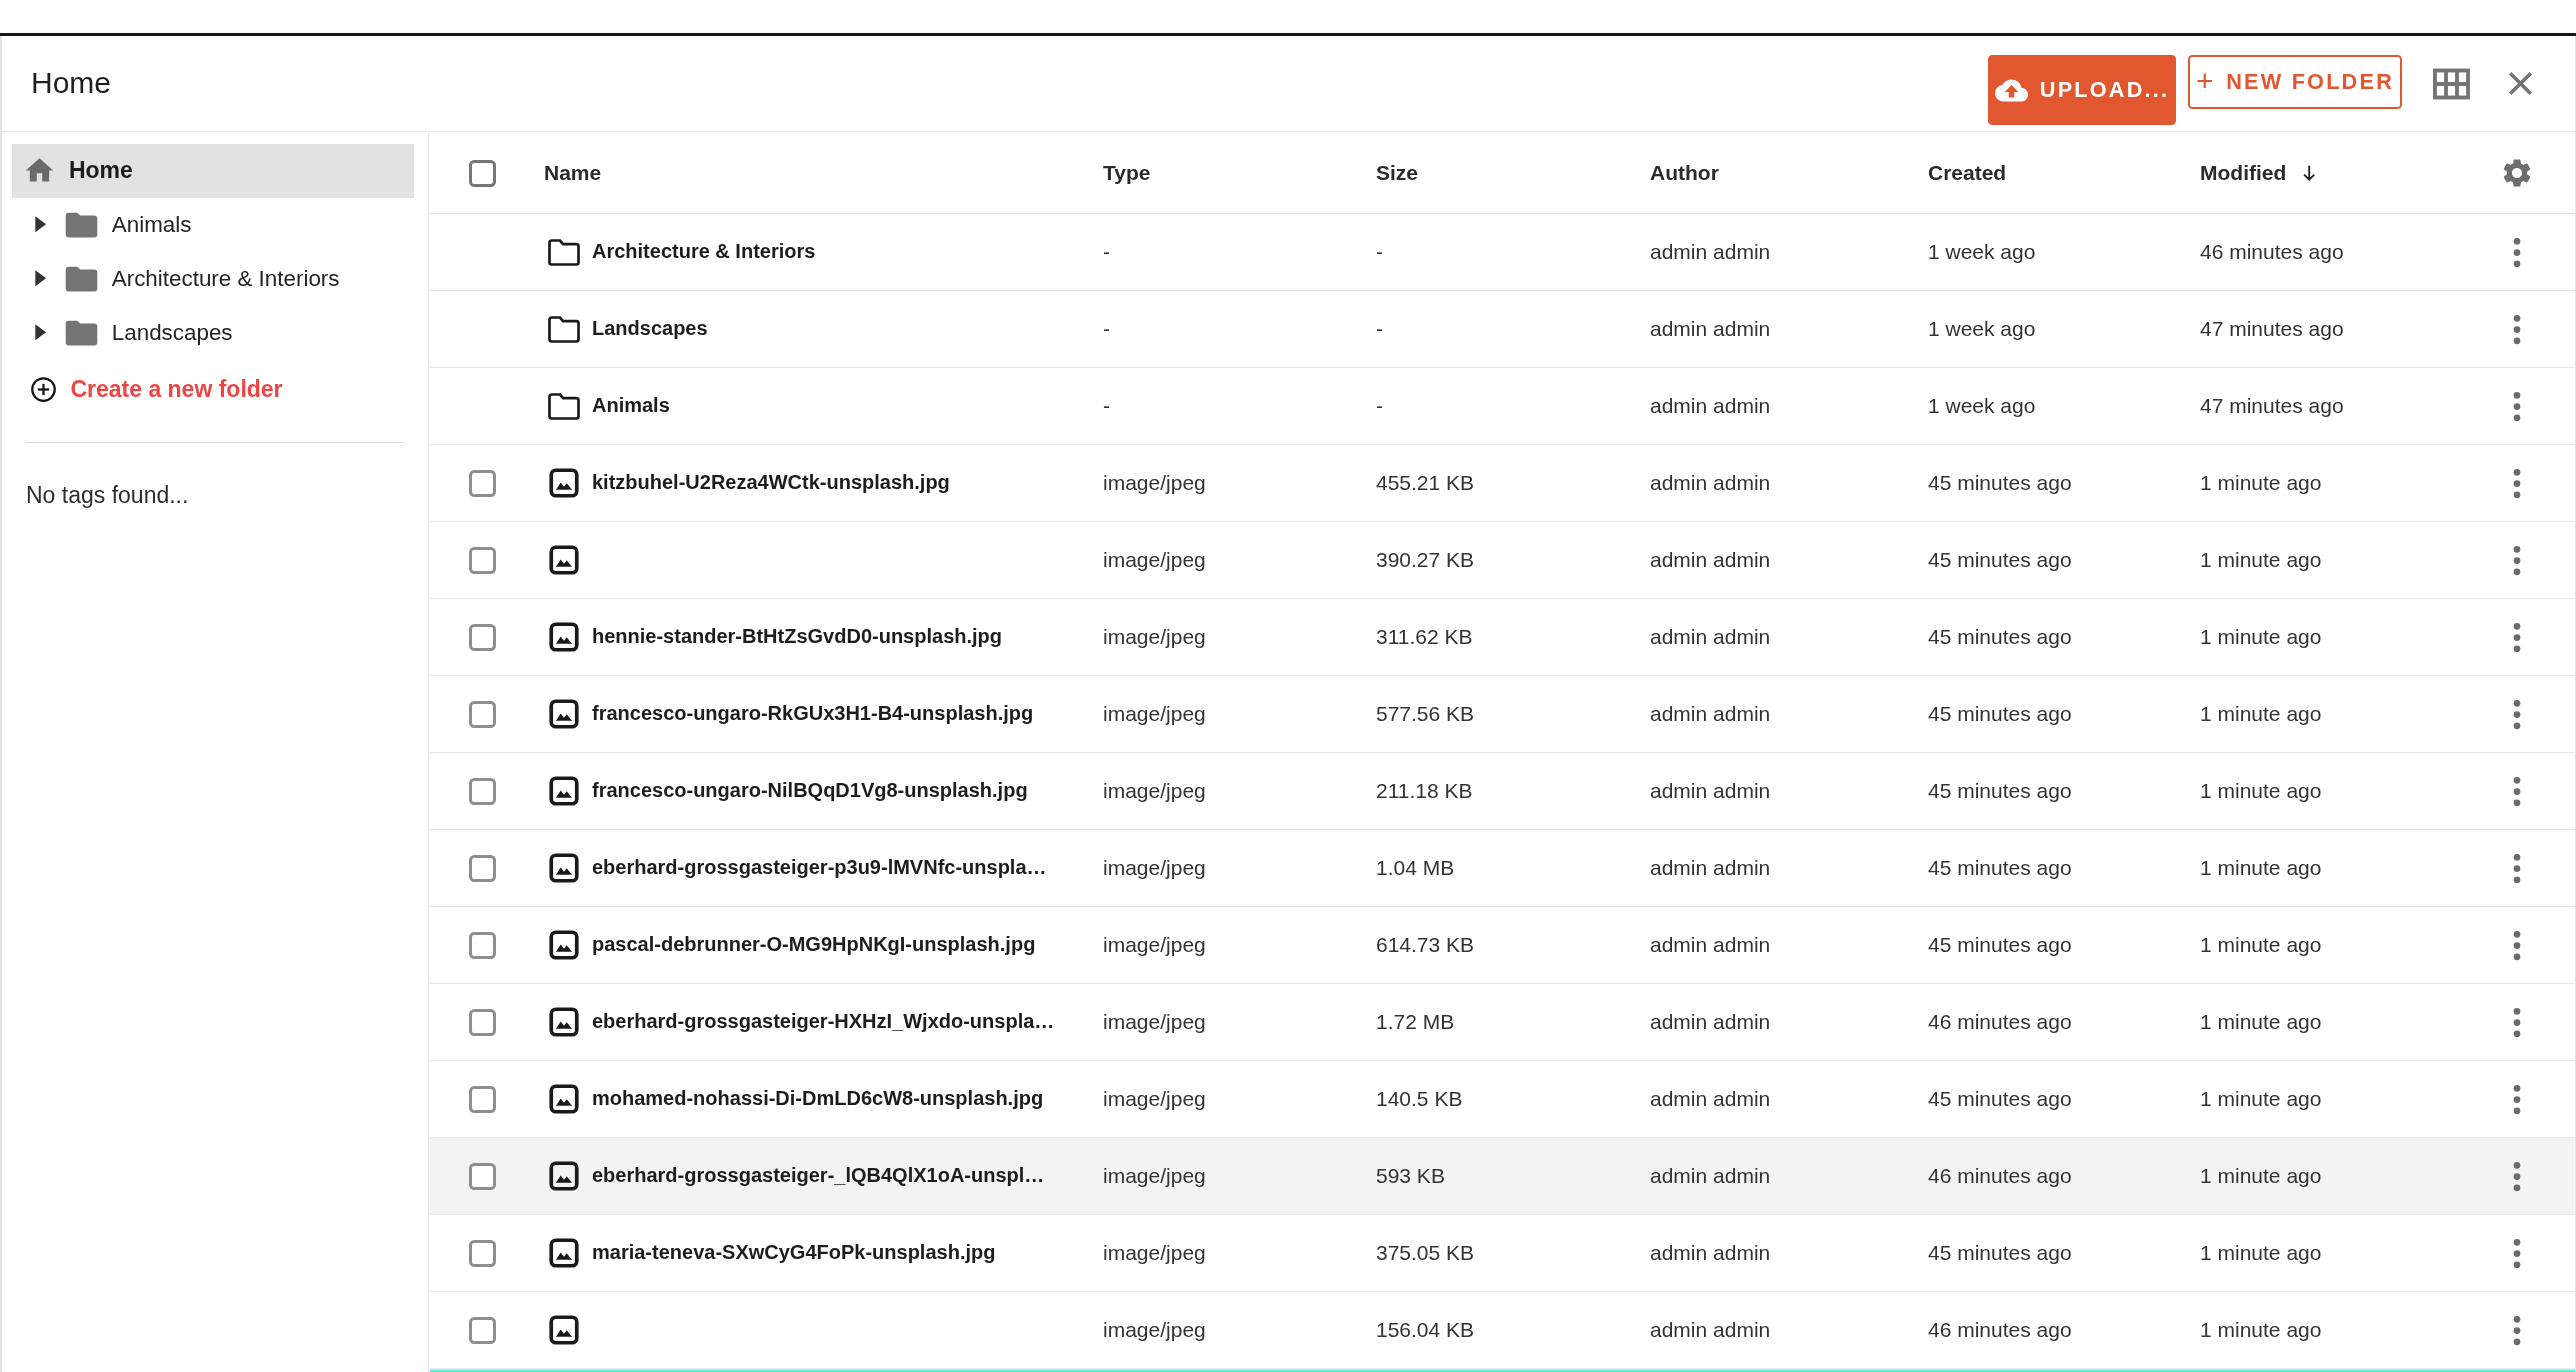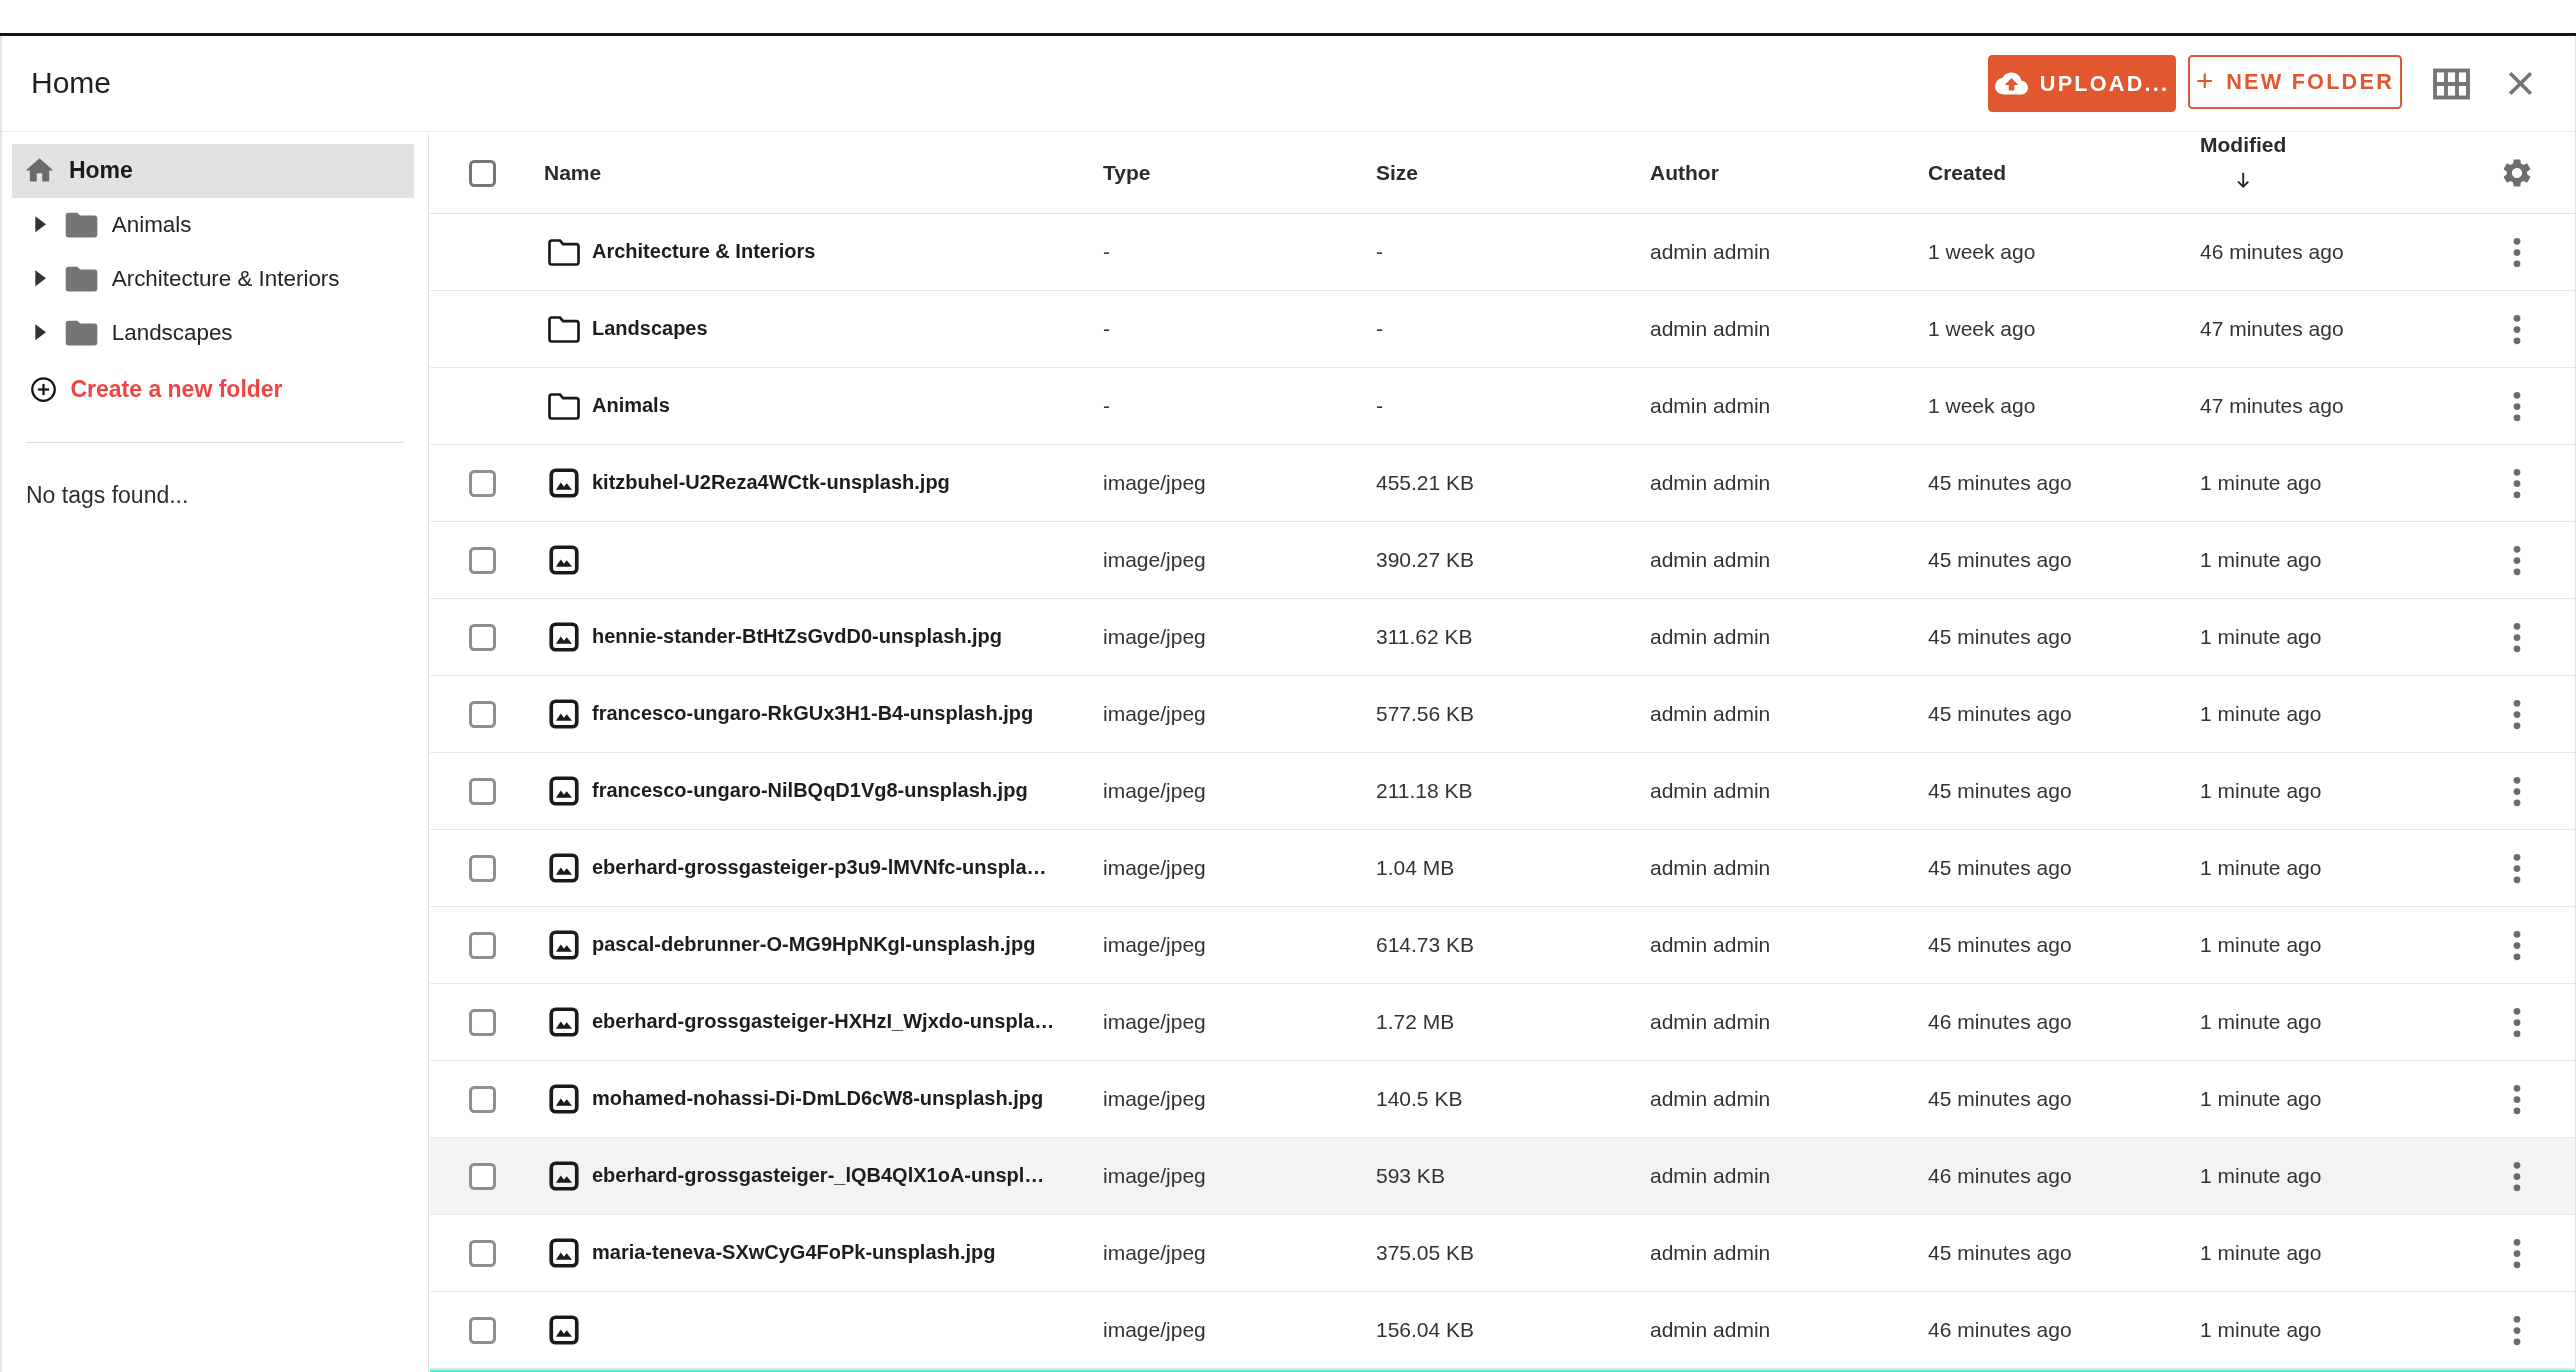--- a/index.html
+++ b/index.html
@@ -13,21 +13,21 @@
   .edge-left,.edge-right{position:absolute;top:3px;bottom:3px;width:1.5px;background:#e4e4e4;z-index:9;}
   .edge-left{left:0;}.edge-right{right:0;}
 
   
   .topbar{position:absolute;top:3px;left:0;width:2576px;height:96px;background:#fff;border-bottom:1.5px solid #ededed;}
   .page-title{position:absolute;left:31px;top:0;height:94px;display:flex;align-items:center;font-size:30px;color:#1f1f1f;}
   .searchbar{position:absolute;left:875px;top:19.4px;width:829px;height:55px;background:#e3e3e3;border-radius:4.5px;display:flex;align-items:center;padding:0 16.4px;}
   .searchbar .mag{flex:0 0 auto;margin-right:15px;display:flex;}
   .search-ph{font-size:22.4px;color:#636363;flex:1 1 auto;white-space:nowrap;overflow:hidden;}
   .searchbar .funnel{flex:0 0 auto;display:flex;}
-  .btn-upload{position:absolute;left:1988px;top:19.4px;width:188px;height:57px;border-radius:4.5px;display:flex;align-items:center;justify-content:center;gap:12px;color:#fff;font-size:21.7px;font-weight:700;letter-spacing:2.2px;white-space:nowrap;text-align:right;}
+  .btn-upload{position:absolute;left:1988px;top:19.4px;width:188px;height:70px;border-radius:4.5px;display:flex;align-items:center;justify-content:center;gap:12px;color:#fff;font-size:21.7px;font-weight:700;letter-spacing:2.2px;white-space:nowrap;text-align:right;}
   .btn-newfolder{position:absolute;left:2188px;top:19.4px;width:214px;height:54px;border-radius:4.5px;background:#fff;display:flex;align-items:center;justify-content:center;gap:10.5px;font-size:21.7px;font-weight:700;letter-spacing:2.2px;white-space:nowrap;}
   .btn-newfolder .plus{font-size:30px;font-weight:400;line-height:1;transform:translateY(-1.5px);}
   .iconbtn{position:absolute;display:flex;align-items:center;justify-content:center;background:none;border:none;padding:0;cursor:pointer;}
   .grid-btn{left:2430px;top:27px;width:42px;height:42px;}
   .close-btn{left:2501px;top:28px;width:39px;height:39px;}
 
   
   .sidebar{position:absolute;top:100px;left:0;width:429px;bottom:3px;background:#fff;border-right:1.5px solid #e3e3e3;}
   .side-home{margin:10.5px 0 0 12px;width:402px;height:54px;background:#e2e2e2;display:flex;align-items:center;padding-left:10.5px;cursor:pointer;}
   .side-home .hicon{display:flex;margin-right:13.4px;}
@@ -49,21 +49,21 @@
   .c-check{left:39px;}
   .c-icon{left:117px;}
   .h-name{left:114px;}
   .c-name{left:162px;max-width:463px;overflow:hidden;text-overflow:ellipsis;display:block;line-height:75px;}
   .c-type{left:673px;}
   .c-size{left:946px;}
   .c-author{left:1220px;}
   .c-created{left:1498px;}
   .c-modified{left:1770px;}
   .c-menu{left:2067px;width:39px;justify-content:center;cursor:pointer;}
-  .h-modified{gap:12px;cursor:pointer;flex-direction:column;}
+  .h-modified{gap:12px;cursor:pointer;}
   .checkbox{width:27px;height:27px;border:3.7px solid #767676;border-radius:5.2px;background:#fff;cursor:pointer;}
   .trow .checkbox{border-color:#8e8e8e;}
   .trow{position:relative;height:77px;border-bottom:1.5px solid #e7e7e7;font-size:21px;color:#333;cursor:pointer;}
   .trow .c-name{font-weight:700;font-size:20px;color:#1d1d1d;}
   .trow.highlighted{background:#f3f3f3;}
   .statusbar{position:absolute;left:0;right:0;bottom:0;height:34px;background:#5eead4;border-top:1.5px solid #e3e3e3;display:flex;align-items:center;padding-left:15px;font-size:19.4px;color:#4c4c4c;}
 </style>
 </head>
 <body>
 

